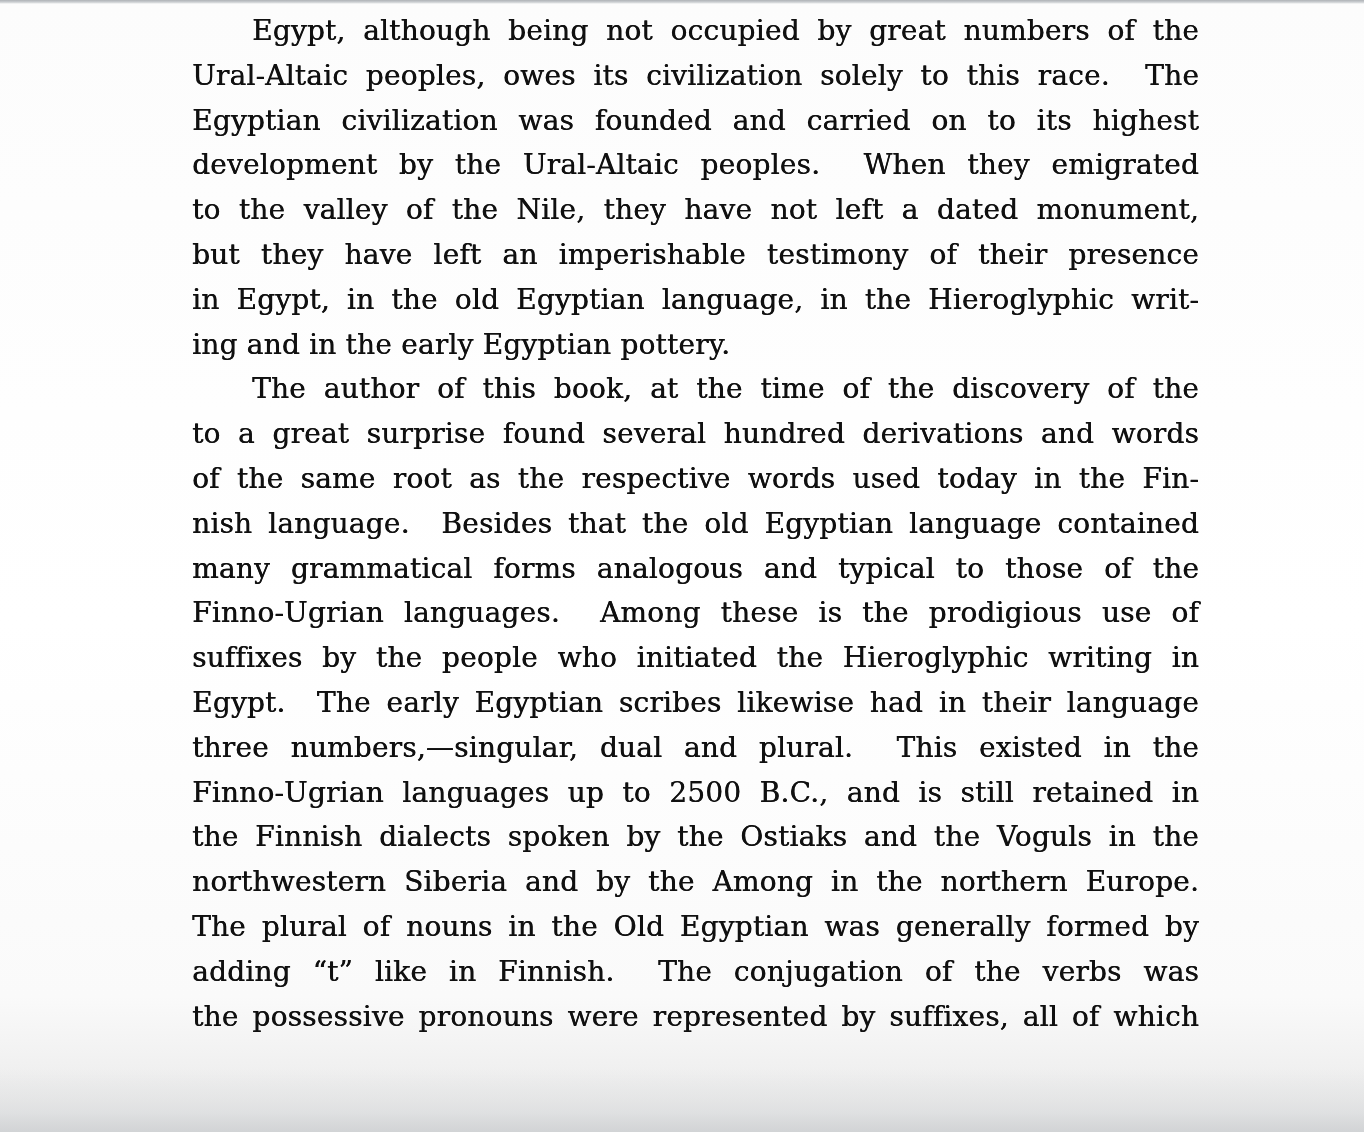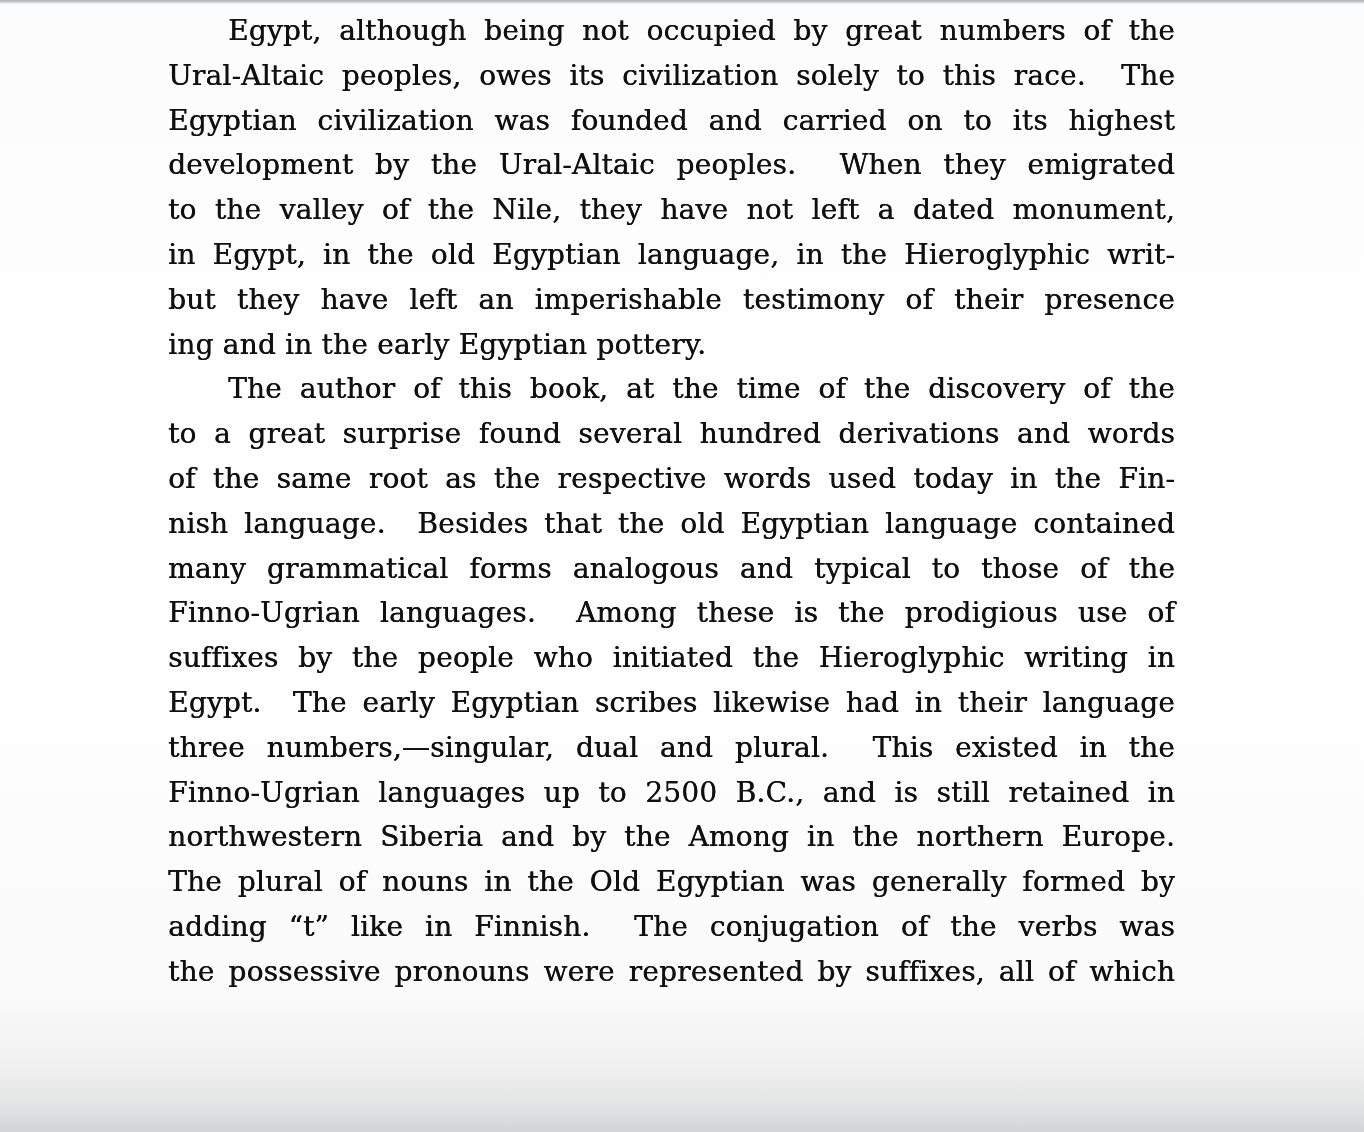--- a/index.html
+++ b/index.html
@@ -26,21 +26,21 @@
   .bottom-fade {
     position: absolute;
     bottom: 0; left: 0; right: 0;
     height: 64px;
     pointer-events: none;
     background: linear-gradient(180deg, rgba(216,218,220,0) 0%, rgba(214,216,218,0.45) 70%, rgba(205,207,209,0.75) 100%);
   }
   .text-block {
     position: absolute;
     top: 9px;
-    left: 168px;
+    left: 192px;
     width: 1007px;
     color: #101010;
     font-size: 28px;
     line-height: 44.8px;
     letter-spacing: 0.2px;
     text-shadow: 0.4px 0 0 currentColor;
   }
   .line {
     white-space: pre-wrap;
     text-align: justify;
@@ -57,32 +57,33 @@
 <body>
 
 <div class="scan">
   <div class="top-edge"></div>
   <div class="text-block" id="text-block">
       <div class="line indent">Egypt, although being not occupied by great numbers of the</div>
       <div class="line">Ural-Altaic peoples, owes its civilization solely to this race.  The</div>
       <div class="line">Egyptian civilization was founded and carried on to its highest</div>
       <div class="line">development by the Ural-Altaic peoples.  When they emigrated</div>
       <div class="line">to the valley of the Nile, they have not left a dated monument,</div>
+      <div class="line">but they have left an imperishable testimony of their presence</div>
       <div class="line">in Egypt, in the old Egyptian language, in the Hieroglyphic writ-</div>
-      <div class="line">but they have left an imperishable testimony of their presence</div>
       <div class="line para-end">ing and in the early Egyptian pottery.</div>
       <div class="line indent">The author of this book, at the time of the discovery of the</div>
       <div class="line">to a great surprise found several hundred derivations and words</div>
       <div class="line">of the same root as the respective words used today in the Fin-</div>
       <div class="line">nish language.  Besides that the old Egyptian language contained</div>
       <div class="line">many grammatical forms analogous and typical to those of the</div>
       <div class="line">Finno-Ugrian languages.  Among these is the prodigious use of</div>
       <div class="line">suffixes by the people who initiated the Hieroglyphic writing in</div>
       <div class="line">Egypt.  The early Egyptian scribes likewise had in their language</div>
       <div class="line">three numbers,—singular, dual and plural.  This existed in the</div>
       <div class="line">Finno-Ugrian languages up to 2500 B.C., and is still retained in</div>
+      <div class="line">the Finnish dialects spoken by the Ostiaks and the Voguls in the</div>
       <div class="line">northwestern Siberia and by the Among in the northern Europe.</div>
       <div class="line">The plural of nouns in the Old Egyptian was generally formed by</div>
       <div class="line">adding “t” like in Finnish.  The conjugation of the verbs was</div>
       <div class="line">the possessive pronouns were represented by suffixes, all of which</div>
     </div>
   <div class="bottom-fade"></div>
 </div>
 
 </body></html>

